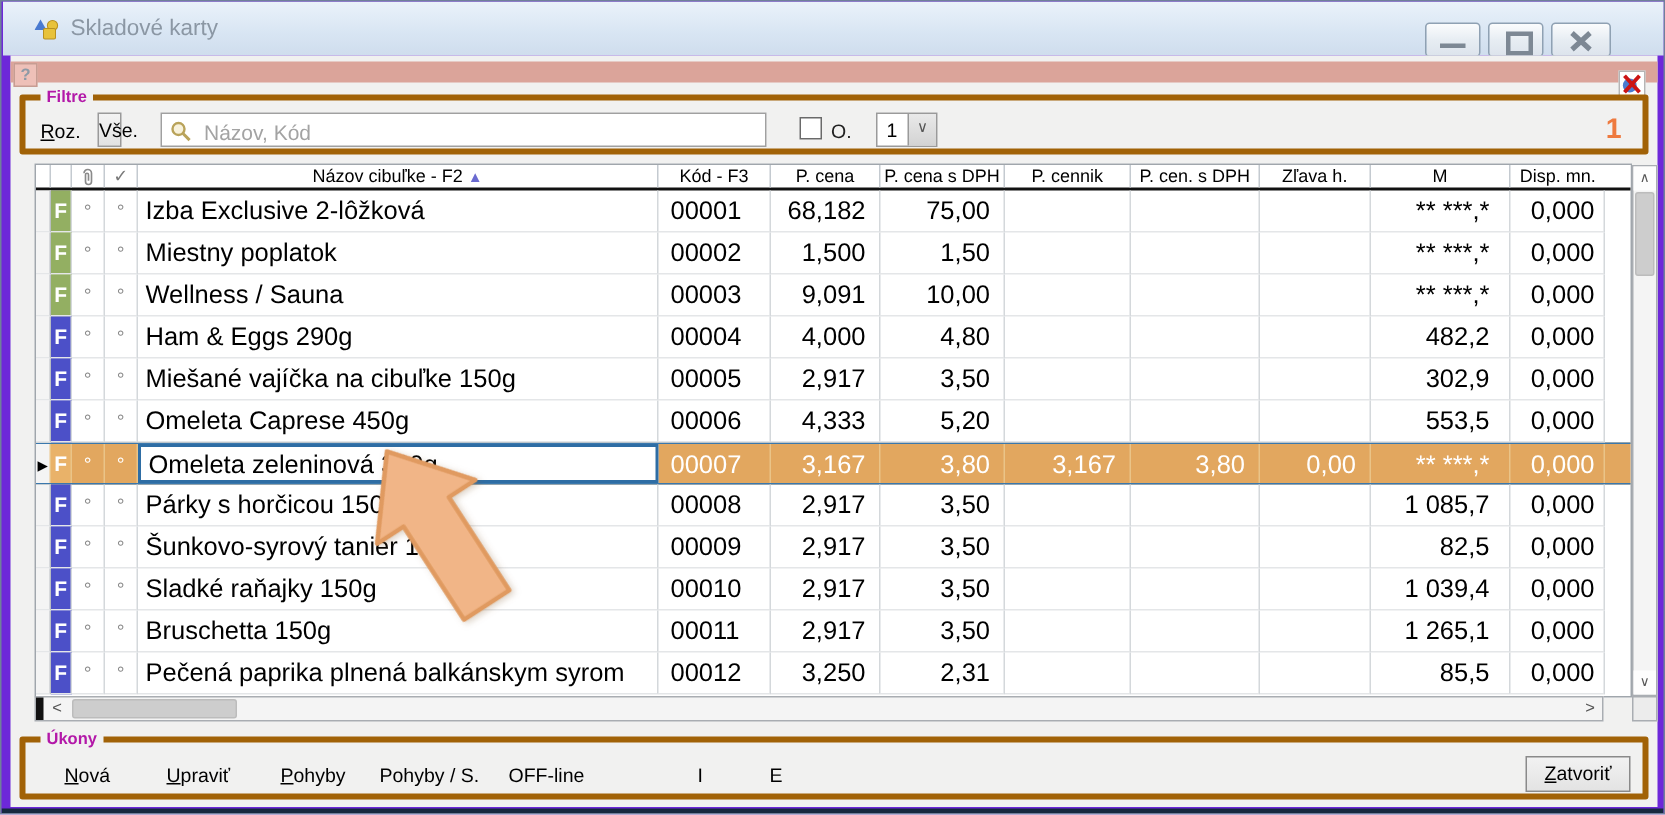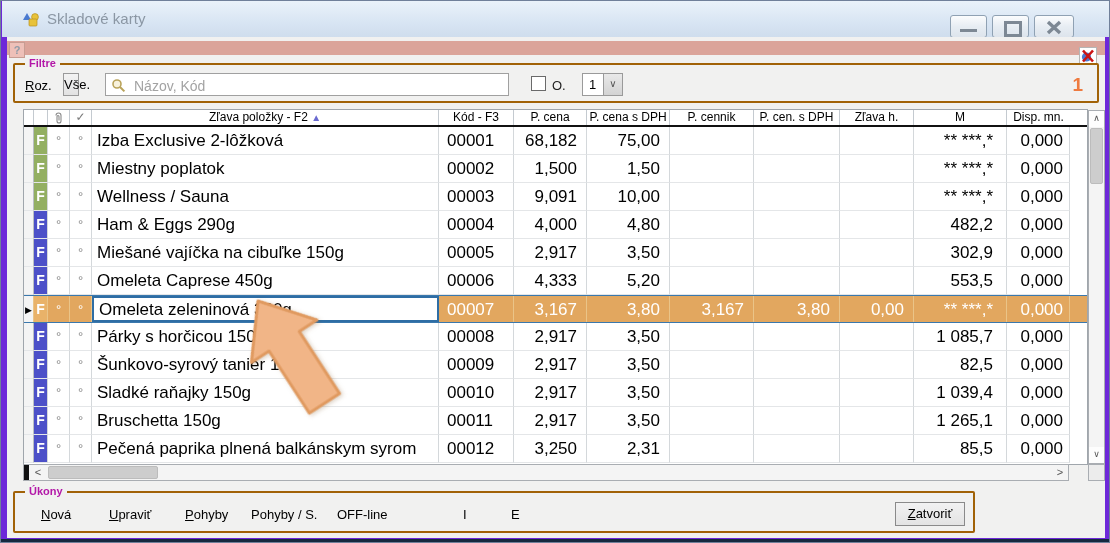--- a/index.html
+++ b/index.html
@@ -13,21 +13,21 @@
   .winbtn .glyph-bar{position:absolute;left:9px;top:13px;width:17px;height:3px;background:#7d8894;}
   .winbtn .glyph-box{position:absolute;left:11px;top:5px;width:12px;height:10px;border:3px solid #7d8894;}
   .winbtn svg{position:absolute;left:9px;top:3px;}
   
   .client{position:absolute;left:6px;top:36px;width:1098px;height:501px;background:#f1f1f0;}
   
   .pinkbar{position:absolute;left:0;top:4px;width:1098px;height:14px;background:#dba49a;}
   .helpbtn{position:absolute;left:2px;top:5px;width:16px;height:16px;background:#eec0b8;border:1px solid #c79d93;box-sizing:border-box;color:#8e9aa6;font-size:11px;font-weight:bold;text-align:center;line-height:14px;}
   .clearfilter{position:absolute;right:8px;top:10px;width:18px;height:18px;background:#fff;border:1px solid #b5b5b5;box-sizing:border-box;}
   
-  .group{position:absolute;border:2px solid #a16207;border-radius:2px;box-sizing:border-box;}
+  .group{position:absolute;border:4px solid #a16207;border-radius:2px;box-sizing:border-box;}
   .group-legend{position:absolute;top:-8px;left:10px;background:#f1f1f0;padding:0 4px;font-size:11px;font-weight:bold;color:#b318a8;}
   #filter-group{left:6px;top:26px;width:1086px;height:40px;}
   .uf{display:inline-block;}
   .uf::first-letter{text-decoration:underline;}
   .roz-link{position:absolute;left:10px;top:13px;font-size:13px;color:#000;}
   .vse-btn{position:absolute;left:48px;top:8px;width:16px;height:23px;background:linear-gradient(#f3f3f3,#e2e2e2);border:1px solid #9a9a9a;box-sizing:border-box;font-size:13px;text-align:left;line-height:21px;color:#000;}
   .searchbox{position:absolute;left:90px;top:8px;width:404px;height:23px;background:#fff;border:1px solid #a0a0a0;box-sizing:border-box;}
   .searchbox svg{position:absolute;left:5px;top:4px;}
   .searchbox input{position:absolute;left:26px;top:1px;width:370px;height:19px;border:0;outline:0;font-size:14px;color:#444;font-family:"Liberation Sans",sans-serif;background:transparent;}
   .searchbox input::placeholder{color:#a3a3a3;}
@@ -64,21 +64,21 @@
   .vscroll .arrow{position:absolute;left:0;width:15px;height:16px;background:#fdfdfd;color:#555;font-size:9px;text-align:center;line-height:15px;}
   .vscroll .up{top:0;} .vscroll .down{bottom:0;}
   .vscroll .thumb{position:absolute;left:1px;top:17px;width:13px;height:56px;background:#cdcdcd;border:1px solid #bcbcbc;border-radius:2px;box-sizing:border-box;}
   .hscroll{position:absolute;left:-1px;top:354px;width:1046px;height:17px;background:#f4f4f4;border:1px solid #a9adb2;box-sizing:border-box;}
   .hscroll .mark{position:absolute;left:0;top:0;width:5px;height:15px;background:#111;}
   .hscroll .arrow{position:absolute;top:0;width:16px;height:15px;color:#555;font-size:11px;text-align:center;line-height:14px;}
   .hscroll .left{left:6px;} .hscroll .right{right:0;}
   .hscroll .thumb{position:absolute;left:24px;top:1px;width:110px;height:13px;background:#cdcdcd;border:1px solid #bcbcbc;border-radius:2px;box-sizing:border-box;}
   .corner{position:absolute;right:-18px;top:354px;width:17px;height:17px;background:#ececec;border:1px solid #a9adb2;box-sizing:border-box;}
   
-  #actions-group{left:6px;top:454px;width:962px;height:42px;}
+  #actions-group{left:6px;top:454px;width:1086px;height:42px;}
   .action-link{position:absolute;top:14px;font-size:13px;color:#000;cursor:default;}
   .close-btn{position:absolute;right:8px;top:9px;width:70px;height:24px;background:linear-gradient(#f2f2f2,#e3e3e3);border:1px solid #8a8a8a;box-sizing:border-box;font-size:13px;text-align:center;line-height:22px;color:#000;}
   
   #cursor-arrow{position:absolute;left:212px;top:296px;transform:rotate(-33deg);transform-origin:45px 4px;filter:drop-shadow(1px 2px 2px rgba(120,80,30,.25));}
 </style>
 </head>
 <body>
 
 <div id="window">
 
@@ -137,21 +137,21 @@
     <div id="table">
       <div class="grid-header">
         <div class="hc w-gutter"></div>
         <div class="hc w-badge"></div>
         <div class="hc w-dot">
           <svg width="11" height="13" viewBox="0 0 11 13" style="margin-top:2px">
             <path d="M3 3.5 a2.5 2.5 0 0 1 5 0 V9 a2 2 0 0 1 -4 0 V4.5 a1 1 0 0 1 2 0 V8.5" fill="none" stroke="#8a8a8a" stroke-width="1.1"></path>
           </svg>
         </div>
         <div class="hc w-dot"><span style="color:#7a7a7a;">✓</span></div>
-        <div class="hc w-name"><span>Zľava položky - F2</span> <span class="hdr-sort">▲</span></div>
+        <div class="hc w-name"><span>Názov cibuľke - F2</span> <span class="hdr-sort">▲</span></div>
         <div class="hc w-kod">Kód - F3</div>
         <div class="hc w-p_cena">P. cena</div>
         <div class="hc w-p_cena_dph">P. cena s DPH</div>
         <div class="hc w-p_cennik">P. cennik</div>
         <div class="hc w-p_cen_dph">P. cen. s DPH</div>
         <div class="hc w-zlava">Zľava h.</div>
         <div class="hc w-m">M</div>
         <div class="hc w-disp" style="border-right:0;">Disp. mn.</div>
       </div>
       <div>

